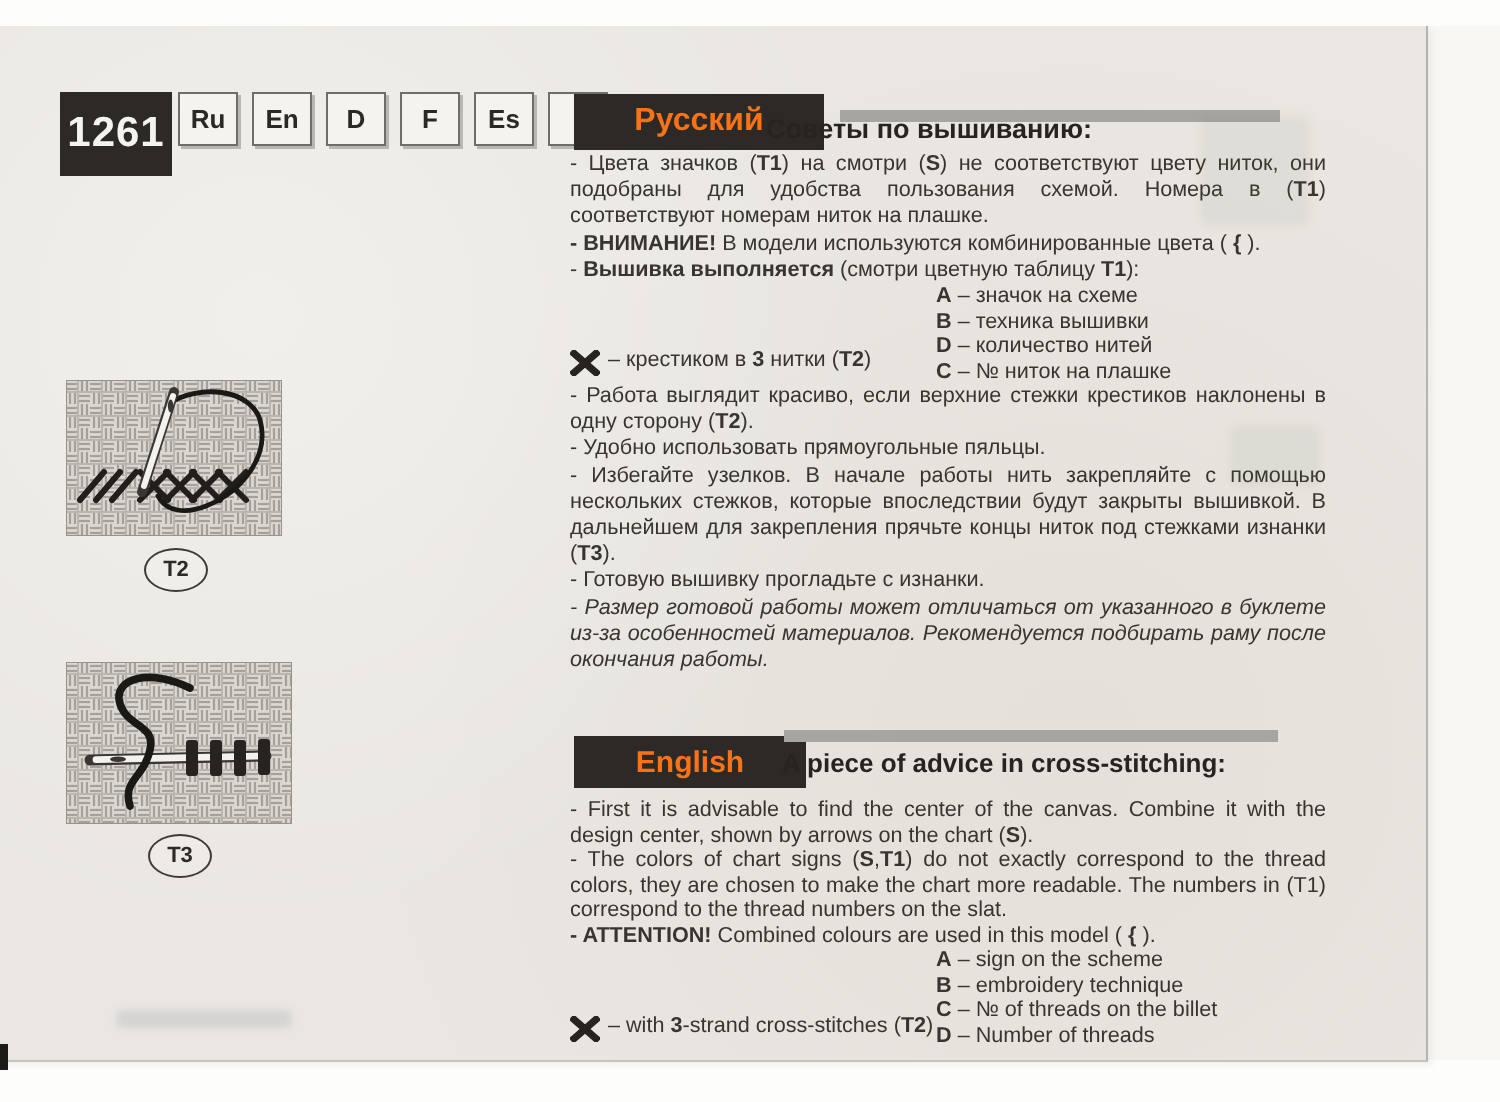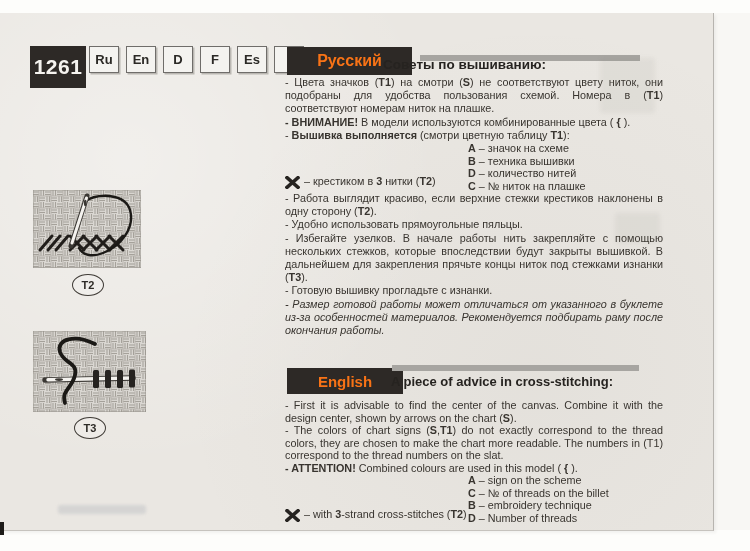--- a/index.html
+++ b/index.html
@@ -226,22 +226,22 @@
               <g stroke="#262320" stroke-width="3.6" stroke-linecap="square">
                 <line x1="2" y1="11.3" x2="13" y2="1.7"></line>
                 <line x1="2" y1="1.7" x2="13" y2="11.3"></line>
               </g>
             </svg>
         </span>
         <span><span class="seg">– with </span><span class="seg b">3</span><span class="seg">-strand cross-stitches (</span><span class="seg b">T2</span><span class="seg">)</span></span>
       </div>
       <div class="legend-right">
         <div class="legend-item"><b>A</b> <span>– sign on the scheme</span></div>
+        <div class="legend-item"><b>B</b> <span>– embroidery technique</span></div>
         <div class="legend-item"><b>C</b> <span>– № of threads on the billet</span></div>
-        <div class="legend-item"><b>B</b> <span>– embroidery technique</span></div>
         <div class="legend-item"><b>D</b> <span>– Number of threads</span></div>
       </div>
     </div>
   </div>
 
   <div class="smudge"></div>
   <div class="ghost" style="left:600px;top:45px;width:55px;height:55px;"></div>
   <div class="ghost" style="left:615px;top:200px;width:45px;height:30px;"></div>
 </div>
 

